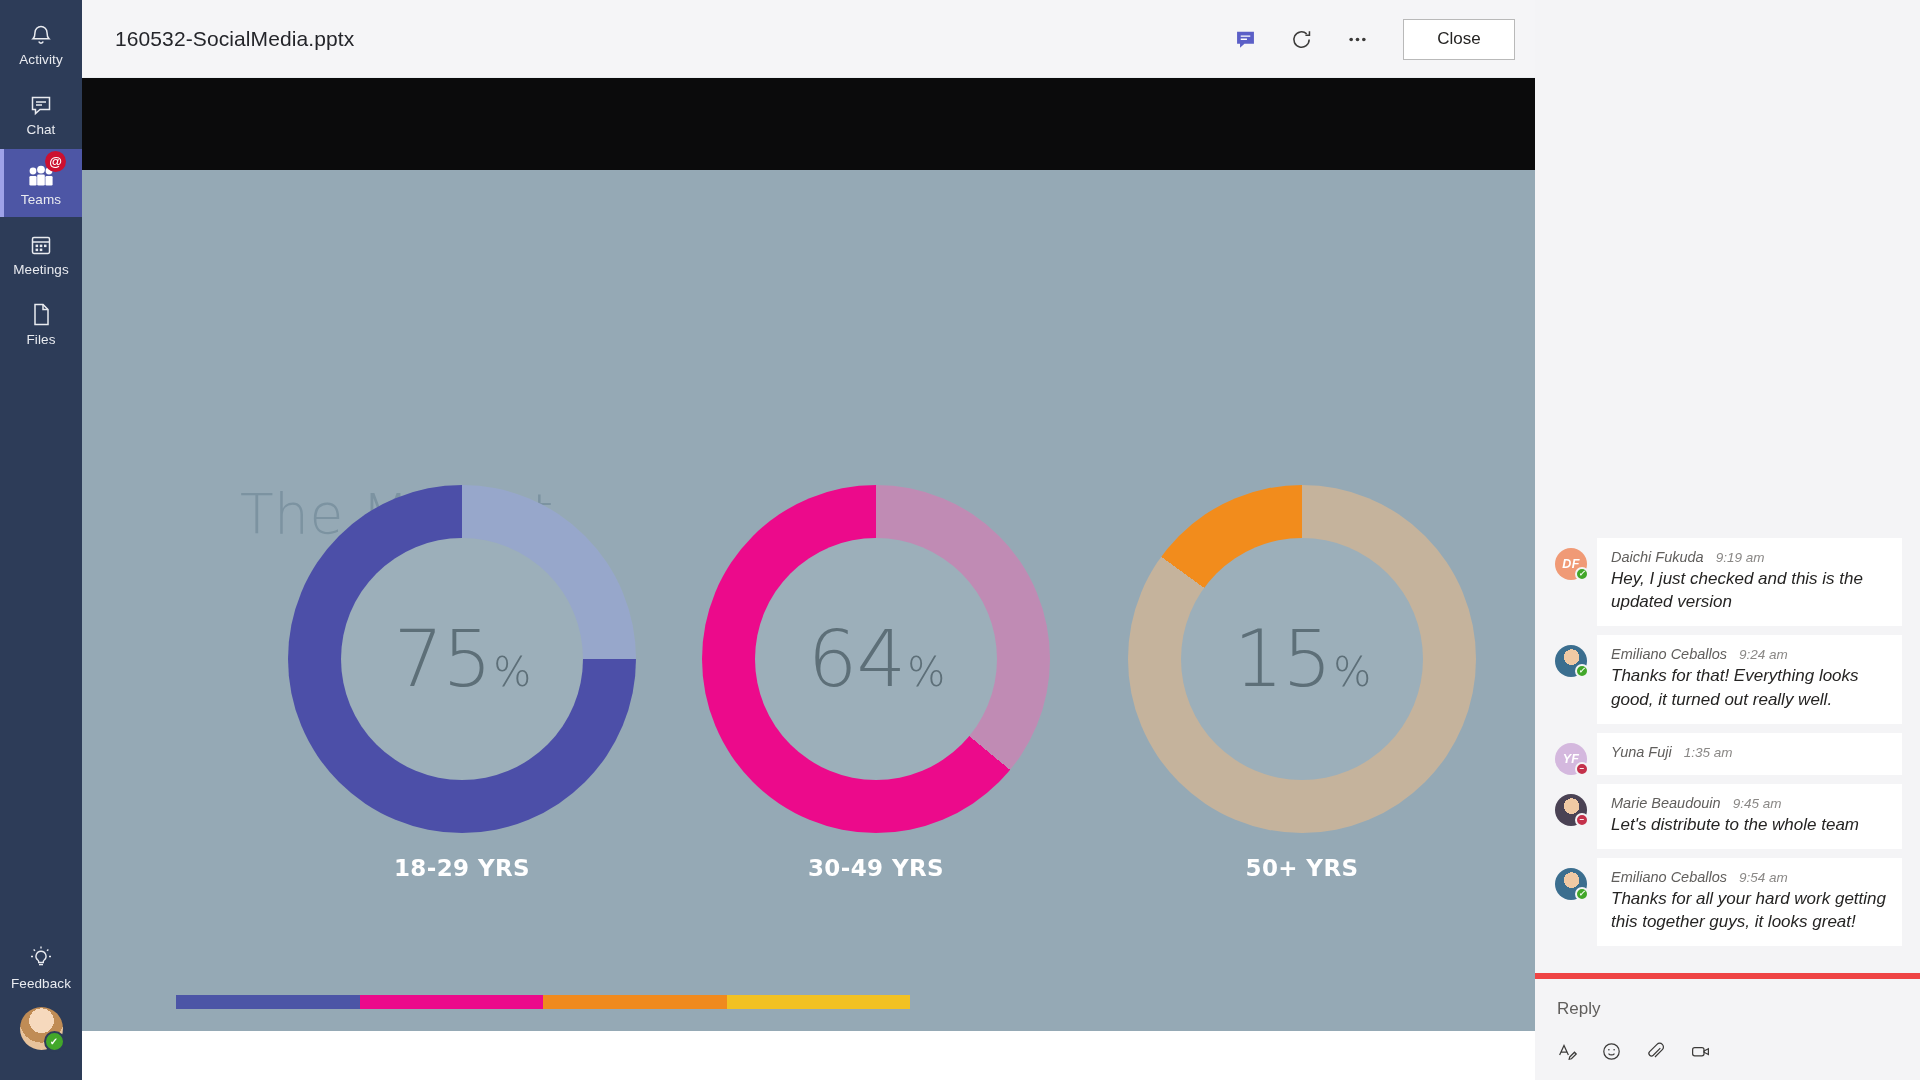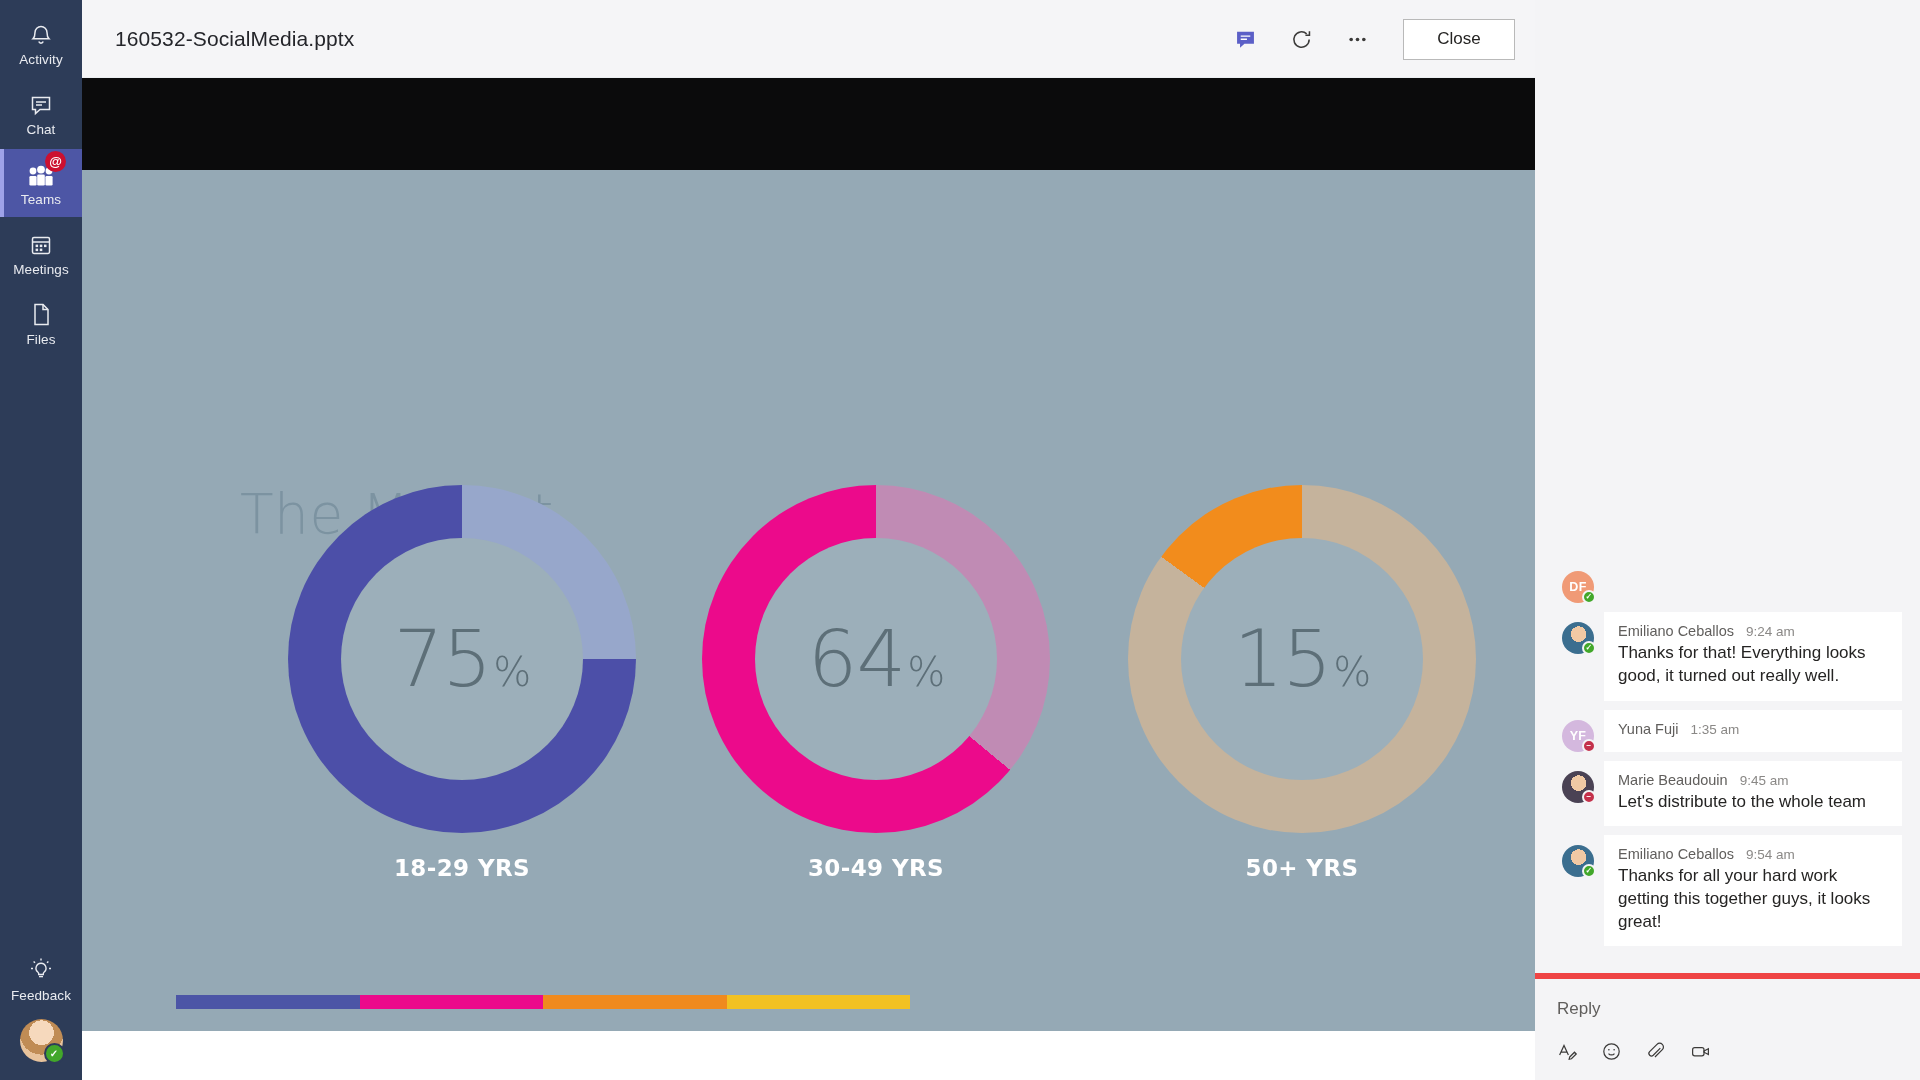--- a/index.html
+++ b/index.html
@@ -37,21 +37,21 @@
     width: 4px; background: #9ea2e8;
   }
   .badge-at {
     position: absolute; top: -9px; right: -11px;
     width: 21px; height: 21px; border-radius: 50%;
     background: #cc1030; color: #fff;
     font-size: 13px; font-weight: bold;
     display: flex; align-items: center; justify-content: center;
     line-height: 1;
   }
-  .rail-bottom { position: absolute; bottom: 0; left: 0; width: 82px; }
+  .rail-bottom { position: absolute; bottom: 12px; left: 0; width: 82px; }
   .avatar-me {
     width: 43px; height: 43px; border-radius: 50%;
     margin: 6px auto 18px auto; position: relative;
     background: radial-gradient(circle at 50% 32%, #f6d9bd 0 34%, #c08c55 34% 60%, #e8c39c 60% 100%);
     overflow: visible;
   }
   .avatar-me::after {
     content: "\2713"; position: absolute; right: -2px; bottom: -2px;
     width: 17px; height: 17px; border-radius: 50%;
     background: #42a72a; color: #fff; font-size: 10px; font-weight: bold;
@@ -127,21 +127,21 @@
   }
   .colorbar span { display: block; height: 100%; }
 
   
   .chat {
     width: 385px; flex: 0 0 385px; height: 1080px;
     background: #f4f4f6; position: relative;
     display: flex; flex-direction: column;
   }
   .chat-scroll { flex: 1 1 auto; position: relative; overflow: hidden; }
-  .msg-list { position: absolute; left: 0; right: 4px; bottom: 18px; padding: 0 14px 0 27px; }
+  .msg-list { position: absolute; left: 0; right: 4px; bottom: 18px; padding: 0 14px 0 20px; font-style: italic; }
   .msg {
     display: flex; align-items: flex-start; margin-bottom: 9px;
   }
   .msg .av {
     width: 32px; height: 32px; border-radius: 50%;
     flex: 0 0 32px; margin-top: 10px; margin-right: 10px;
     position: relative; overflow: visible;
     display: flex; align-items: center; justify-content: center;
     font-size: 12.5px; font-weight: bold; color: #fff; letter-spacing: .3px;
   }
@@ -339,20 +339,27 @@
 
       </div>
     </div>
   </div>
 
   <div class="chat">
     <div class="chat-scroll">
       <div class="msg-list" id="msg-list">
           <div class="msg">
             <div class="av" style="background: rgb(240, 154, 118);">DF<span class="dot available">✓</span></div>
+            <div class="bubble">
+              <div class="meta">
+                <span class="who">Daichi Fukuda</span>
+                <span class="time">9:19 am</span>
+              </div>
+              <div class="txt">Hey, I just checked and this is the updated version</div>
+            </div>
           </div>
           <div class="msg">
             <div class="av" style="background: radial-gradient(circle at 52% 38%, rgb(240, 201, 164) 0px, rgb(240, 201, 164) 30%, rgb(59, 110, 143) 30%, rgb(59, 110, 143) 100%);">
               <span class="dot available">✓</span>
             </div>
             <div class="bubble">
               <div class="meta">
                 <span class="who">Emiliano Ceballos</span>
                 <span class="time">9:24 am</span>
               </div>

